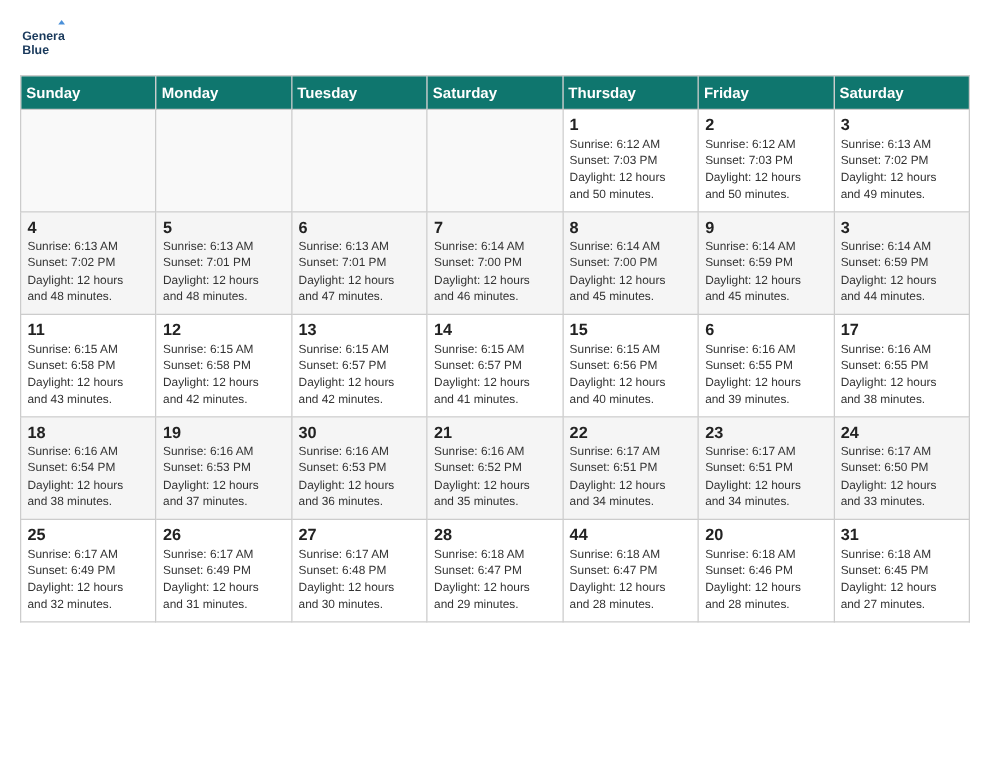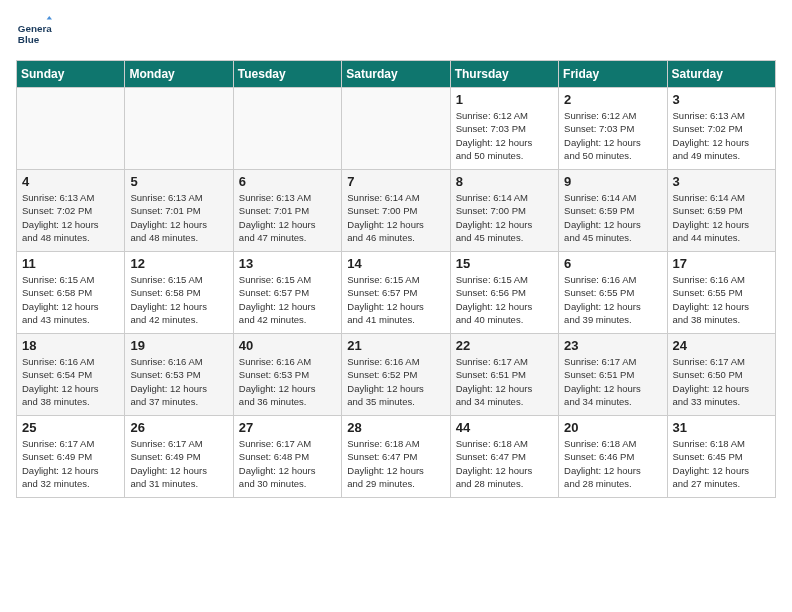--- a/index.html
+++ b/index.html
@@ -250,21 +250,21 @@
 and 38 minutes.</div>
         </td>
         <td>
           <span class="day-number">19</span>
           <div class="day-info" style="white-space: pre-line;">Sunrise: 6:16 AM
 Sunset: 6:53 PM
 Daylight: 12 hours
 and 37 minutes.</div>
         </td>
         <td>
-          <span class="day-number">40</span>
+          <span class="day-number">30</span>
           <div class="day-info" style="white-space: pre-line;">Sunrise: 6:16 AM
 Sunset: 6:53 PM
 Daylight: 12 hours
 and 36 minutes.</div>
         </td>
         <td>
           <span class="day-number">21</span>
           <div class="day-info" style="white-space: pre-line;">Sunrise: 6:16 AM
 Sunset: 6:52 PM
 Daylight: 12 hours

